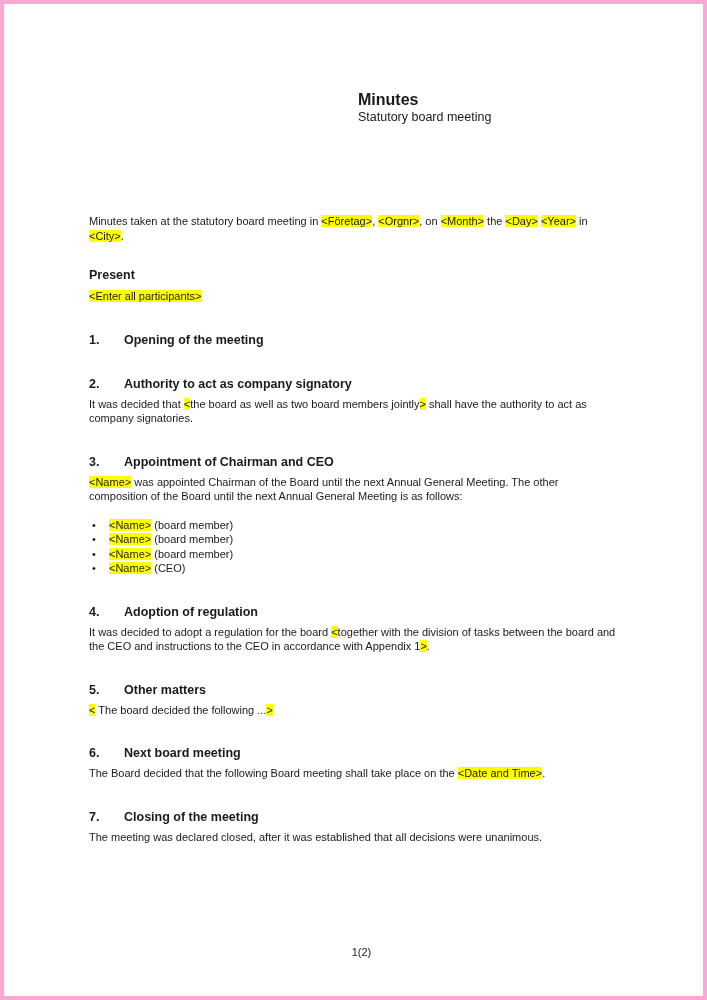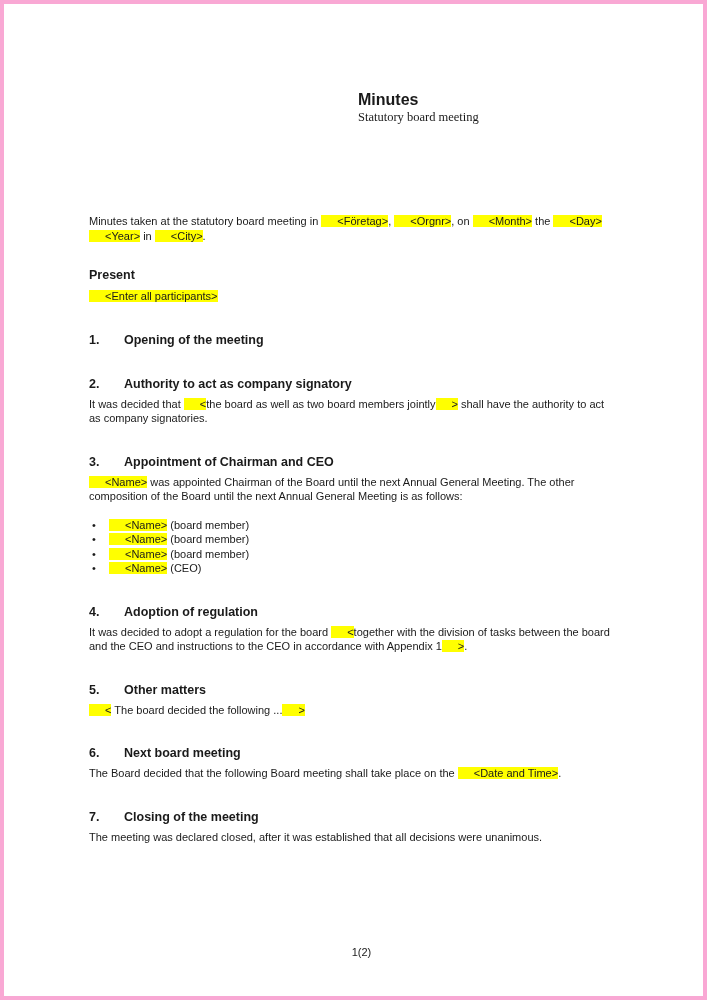--- a/index.html
+++ b/index.html
@@ -9,33 +9,33 @@
     box-sizing:border-box;
     background:var(--page-bg,#ffffff);
     border:4px solid #f9a8d4;
     font-family:"Liberation Sans", sans-serif;
     color:var(--txt,#1a1a1a);
     overflow:hidden;
   }
   .content { padding:87px 85px 0 85px; }
   .doc-header { margin-left:269px; }
   .doc-title { font-size:16px; font-weight:bold; line-height:18px; }
-  .doc-subtitle { font-size:12.5px; line-height:15px; margin-top:1px;font-family:Liberation Serif, serif; }
+  .doc-subtitle { font-size:12.5px; line-height:15px; margin-top:1px; }
   .intro { margin-top:89px; font-size:11px; line-height:14.5px; }
   .present { margin-top:25px; }
   .present-heading { font-size:12.5px; font-weight:bold; line-height:15px; }
   .present-body { margin-top:6px; font-size:11px; line-height:14.5px; }
   .section { margin-top:29px; }
   .section-head { display:flex; font-size:12.5px; font-weight:bold; line-height:15px; }
   .section-num { width:35px; flex:none; }
   .section-body p { margin:5px 0 0 0; font-size:11px; line-height:14.5px; }
   .bullets { margin-top:14px; }
   .bullet { display:flex; font-size:11px; line-height:14.5px; }
   .bullet .dot { width:17px; flex:none; padding-left:3px; }
-  .hl { background:var(--hl,#ffff00);padding-left:16px; }
+  .hl { background:var(--hl,#ffff00); }
   .footer {
     position:absolute; left:0; right:0; top:941px;
     text-align:center; font-size:11px; line-height:14px;padding-left:16px;
   }
 </style>
 </head>
 <body>
 
 <div class="page">
   <div class="content">

